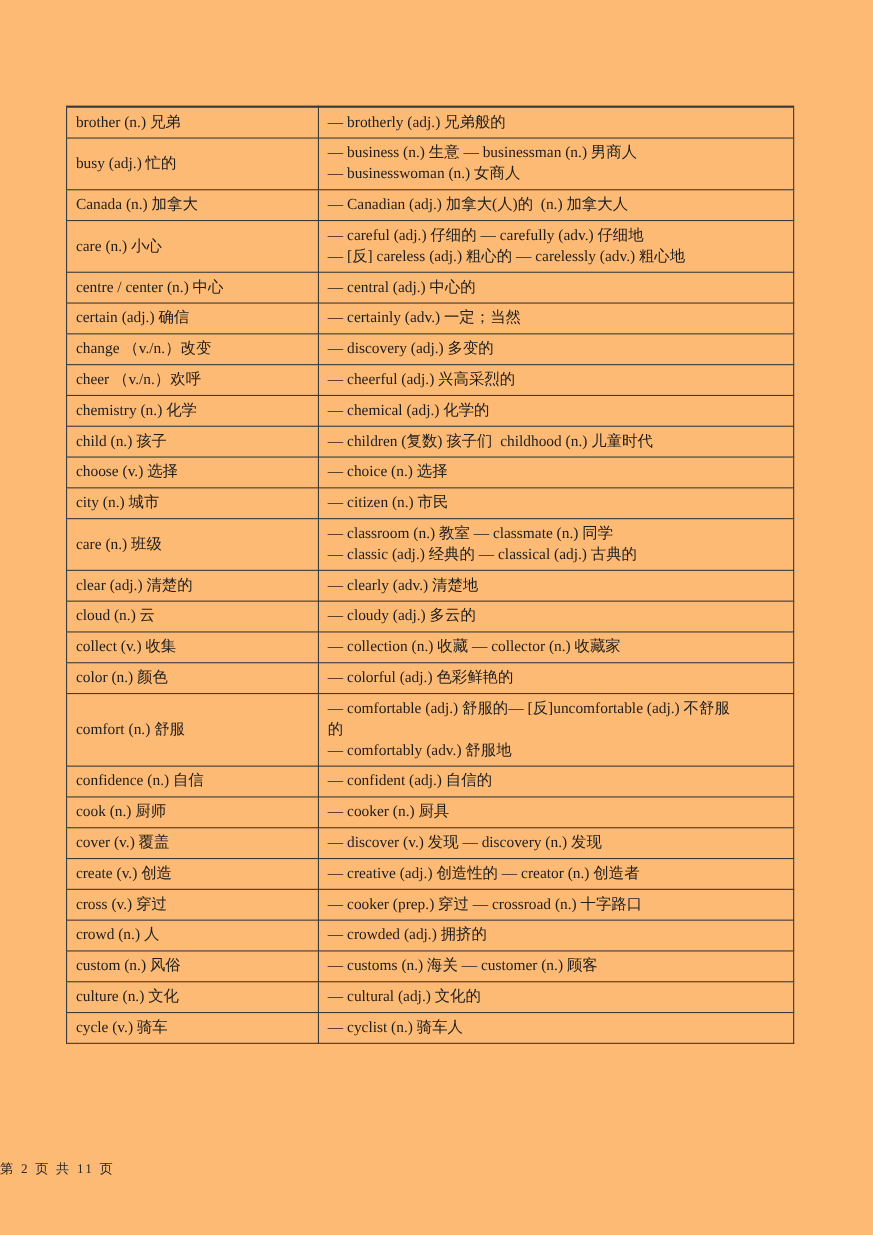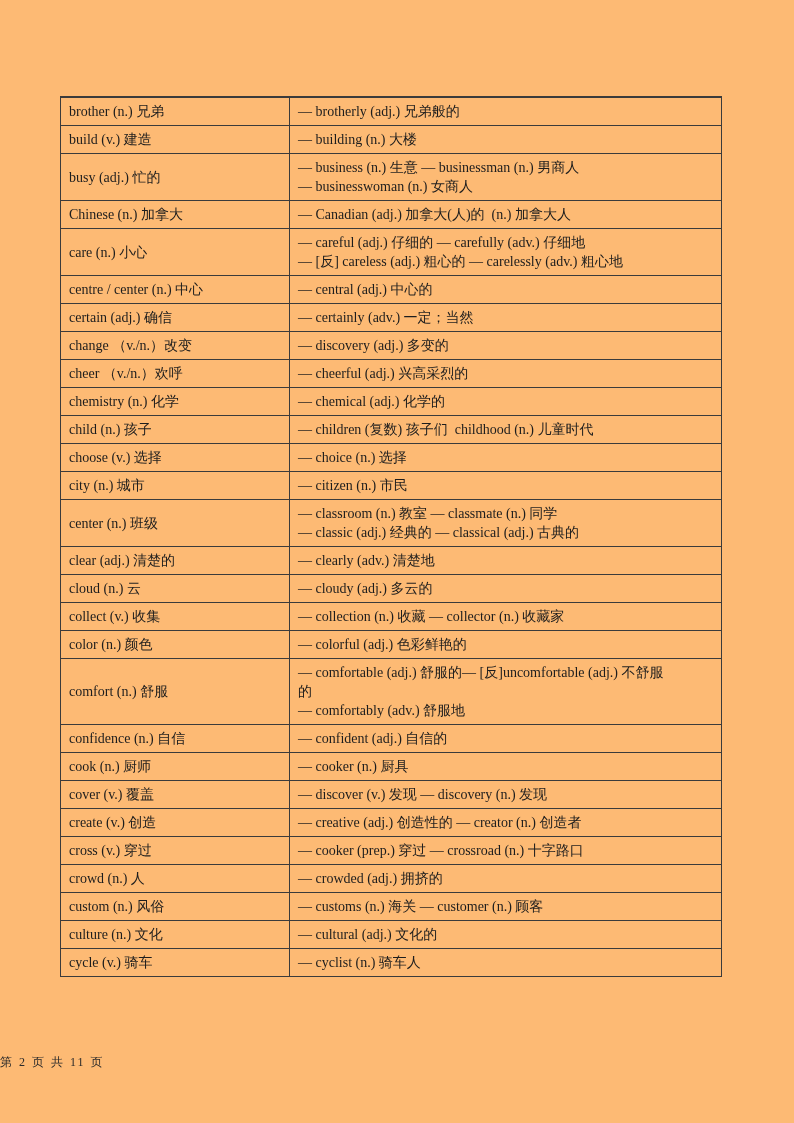--- a/index.html
+++ b/index.html
@@ -59,34 +59,28 @@
 <div class="page">
   <table class="vocab-table">
     <tbody id="table-body">
         <tr>
           <td class="word-cell">brother (n.) 兄弟</td>
           <td class="deriv-cell">
             <div class="deriv-line">— brotherly (adj.) 兄弟般的</div>
           </td>
         </tr>
         <tr>
-          <td class="word-cell">build (v.) 建造</td>
-          <td class="deriv-cell">
-            <div class="deriv-line">— building (n.) 大楼</div>
-          </td>
-        </tr>
-        <tr>
           <td class="word-cell">busy (adj.) 忙的</td>
           <td class="deriv-cell">
             <div class="deriv-line">— business (n.) 生意 — businessman (n.) 男商人</div>
             <div class="deriv-line">— businesswoman (n.) 女商人</div>
           </td>
         </tr>
         <tr>
-          <td class="word-cell">Chinese (n.) 加拿大</td>
+          <td class="word-cell">Canada (n.) 加拿大</td>
           <td class="deriv-cell">
             <div class="deriv-line">— Canadian (adj.) 加拿大(人)的  (n.) 加拿大人</div>
           </td>
         </tr>
         <tr>
           <td class="word-cell">care (n.) 小心</td>
           <td class="deriv-cell">
             <div class="deriv-line">— careful (adj.) 仔细的 — carefully (adv.) 仔细地</div>
             <div class="deriv-line">— [反] careless (adj.) 粗心的 — carelessly (adv.) 粗心地</div>
           </td>
@@ -133,21 +127,21 @@
             <div class="deriv-line">— choice (n.) 选择</div>
           </td>
         </tr>
         <tr>
           <td class="word-cell">city (n.) 城市</td>
           <td class="deriv-cell">
             <div class="deriv-line">— citizen (n.) 市民</div>
           </td>
         </tr>
         <tr>
-          <td class="word-cell">center (n.) 班级</td>
+          <td class="word-cell">care (n.) 班级</td>
           <td class="deriv-cell">
             <div class="deriv-line">— classroom (n.) 教室 — classmate (n.) 同学</div>
             <div class="deriv-line">— classic (adj.) 经典的 — classical (adj.) 古典的</div>
           </td>
         </tr>
         <tr>
           <td class="word-cell">clear (adj.) 清楚的</td>
           <td class="deriv-cell">
             <div class="deriv-line">— clearly (adv.) 清楚地</div>
           </td>

